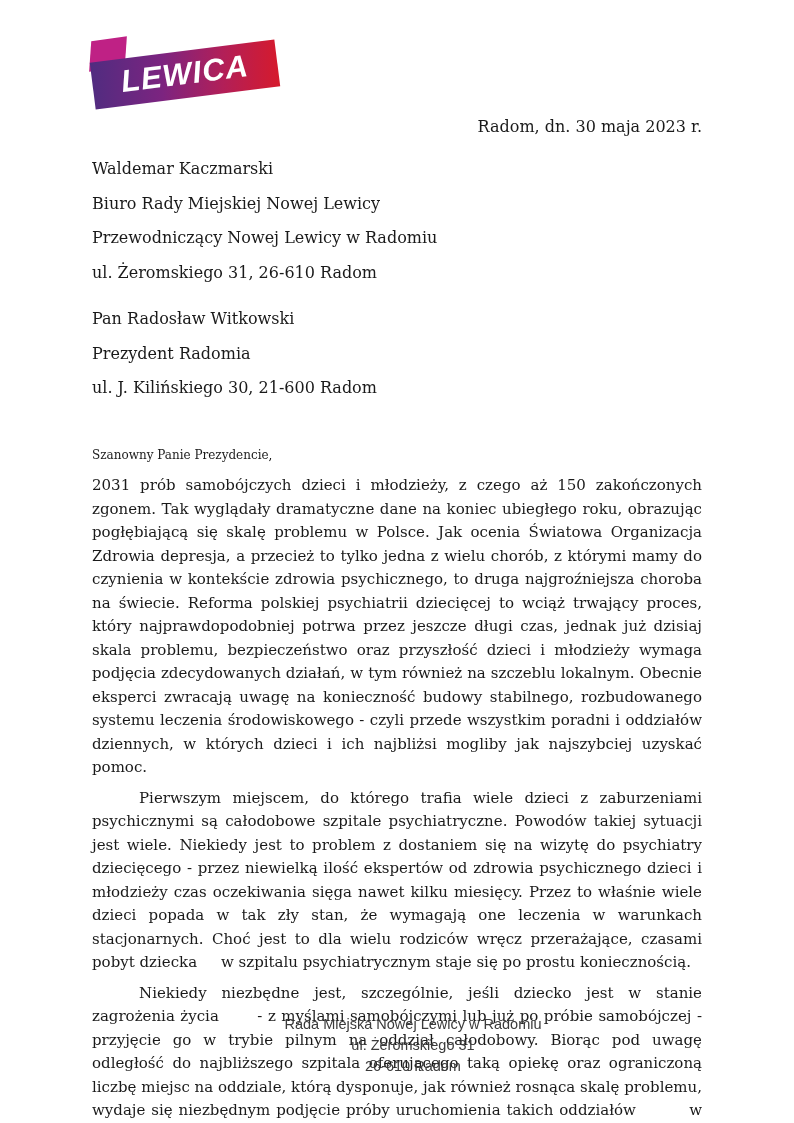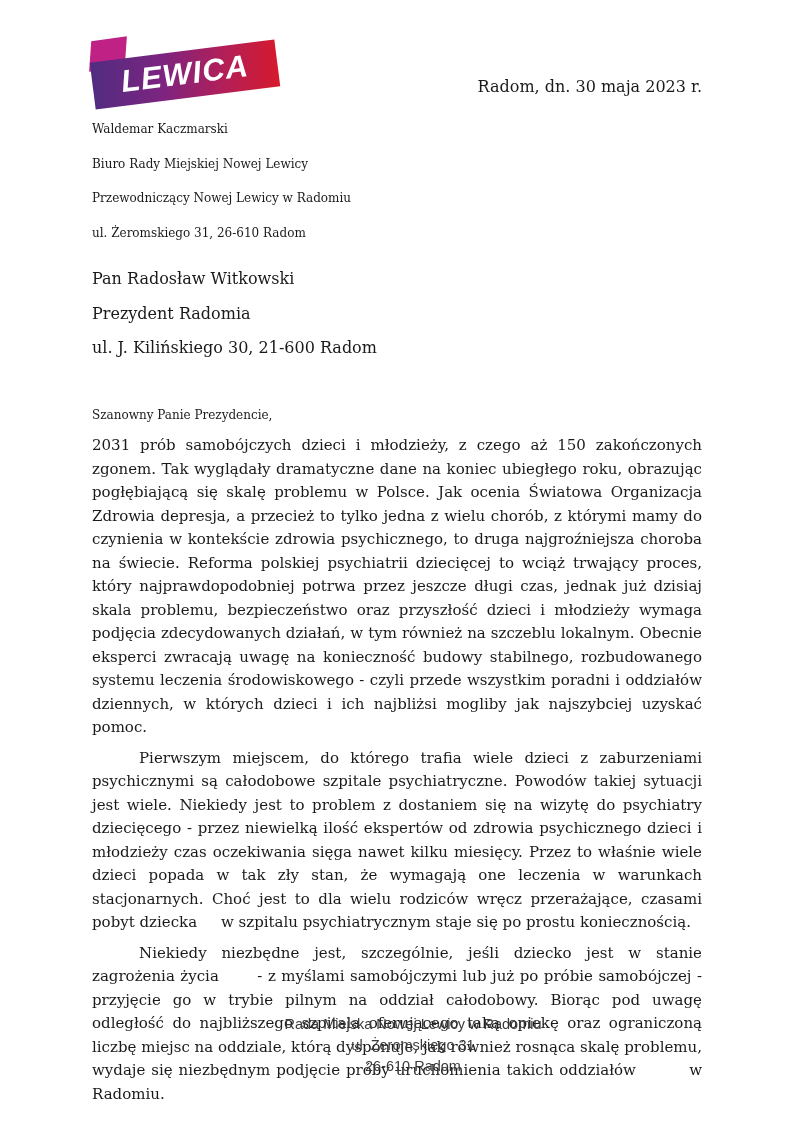--- a/index.html
+++ b/index.html
@@ -56,28 +56,28 @@
   }
 
   
   .content {
     position: absolute;
     left: 92px;
     top: 0;
     width: 610px;
   }
   .date-line {
-    margin-top: 76px;
+    margin-top: 116px;
     text-align: right;
     font-size: 16px;
     line-height: 22px;
   }
   .sender-block {
     margin-top: 14px;
-    font-size: 12px;
+    font-size: 16px;
     line-height: 34.5px;
     text-align: left;
   }
   .recipient-block {
     margin-top: 12px;
     font-size: 16px;
     line-height: 34.5px;
   }
   .salutation {
     margin-top: 38px;

